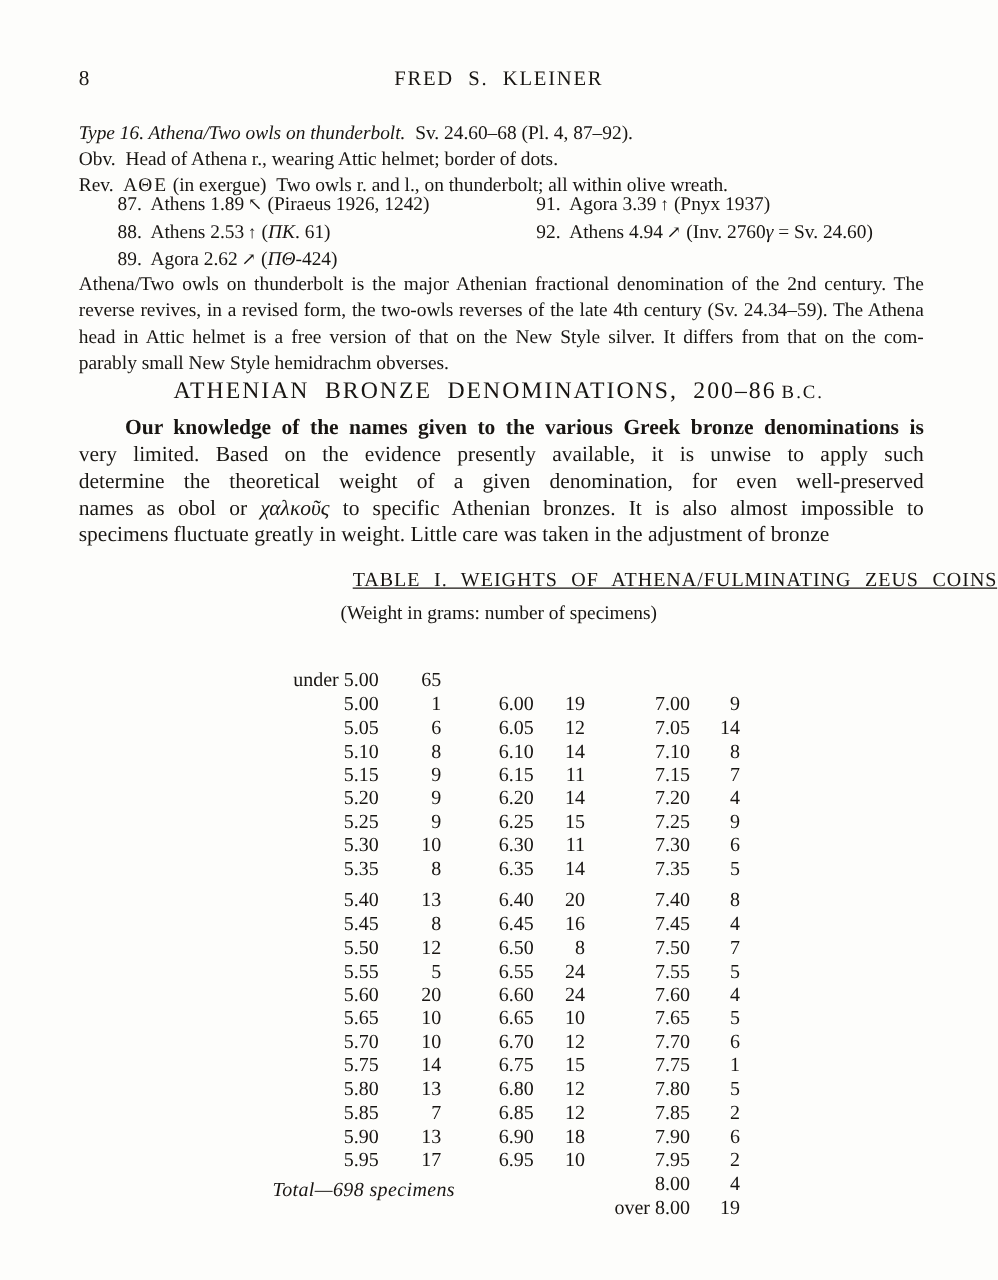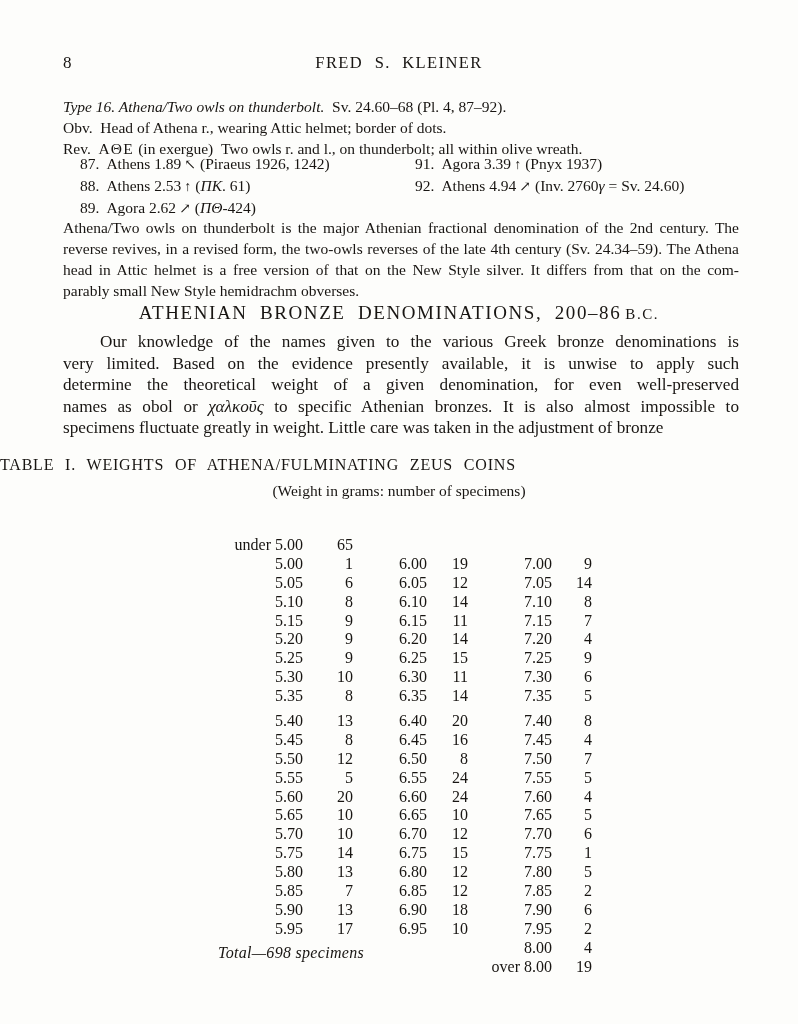--- a/index.html
+++ b/index.html
@@ -9,31 +9,31 @@
   .gk{letter-spacing:1.5px;}
   .pre .tline{white-space:pre-wrap;}
   .just .tline{white-space:nowrap;text-align:justify;text-align-last:justify;}
   .just .tline.last{text-align-last:left;}
   .pageno{position:absolute;left:63px;top:53px;font-size:17px;}
   .running-head{position:absolute;left:0;right:0;top:53px;text-align:center;
         font-size:16.5px;letter-spacing:1.4px;word-spacing:6px;}
   .type-block{position:absolute;left:63px;top:96px;width:676px;font-size:15.5px;line-height:21px;}
   .coins-left{position:absolute;left:80px;top:153px;font-size:15.5px;line-height:21px;}
   .coins-right{position:absolute;left:415px;top:153px;font-size:15.5px;line-height:21px;}
-  .coin{white-space:pre;}
+  .coin{white-space:pre;margin-left:14px;}
   .cnum{margin-right:7px;}
   .arrow{margin:0 4px 0 3px;font-size:14px;}
   .commentary{position:absolute;left:63px;top:217px;width:676px;font-size:15.5px;line-height:21px;}
   .section-heading{position:absolute;left:0;right:0;top:302px;text-align:center;
         font-size:19px;letter-spacing:1.6px;word-spacing:6px;}
   .smallcaps{font-size:15px;margin-left:4px;}
   .body-para{position:absolute;left:63px;top:331px;width:676px;font-size:17.2px;line-height:21.6px;}
-  .body-para .tline:first-child{text-indent:37px;}
-  .table-title{position:absolute;left:0;right:0;top:456px;text-align:left;
-        font-size:16px;letter-spacing:0.8px;word-spacing:6px;}
+  .body-para .tline:first-child{text-indent:37px;font-weight:bold;}
+  .table-title{position:absolute;left:0;right:0;top:456px;text-align:right;
+        font-size:16px;letter-spacing:0.8px;word-spacing:6px;text-decoration:underline;}
   .table-subtitle{position:absolute;left:0;right:0;top:482px;text-align:center;font-size:15.5px;}
   .wtable{position:absolute;left:215px;top:536px;font-size:16px;}
   .trow{display:grid;grid-template-columns:88px 50px 74px 41px 84px 40px;height:18.9px;line-height:18.9px;}
   .trow.gap{margin-top:6px;}
   .trow div{text-align:right;}
   .total-line{position:absolute;left:218px;top:944px;font-size:16px;font-style:italic;letter-spacing:0.3px;}
 </style>
 </head>
 <body>
 

